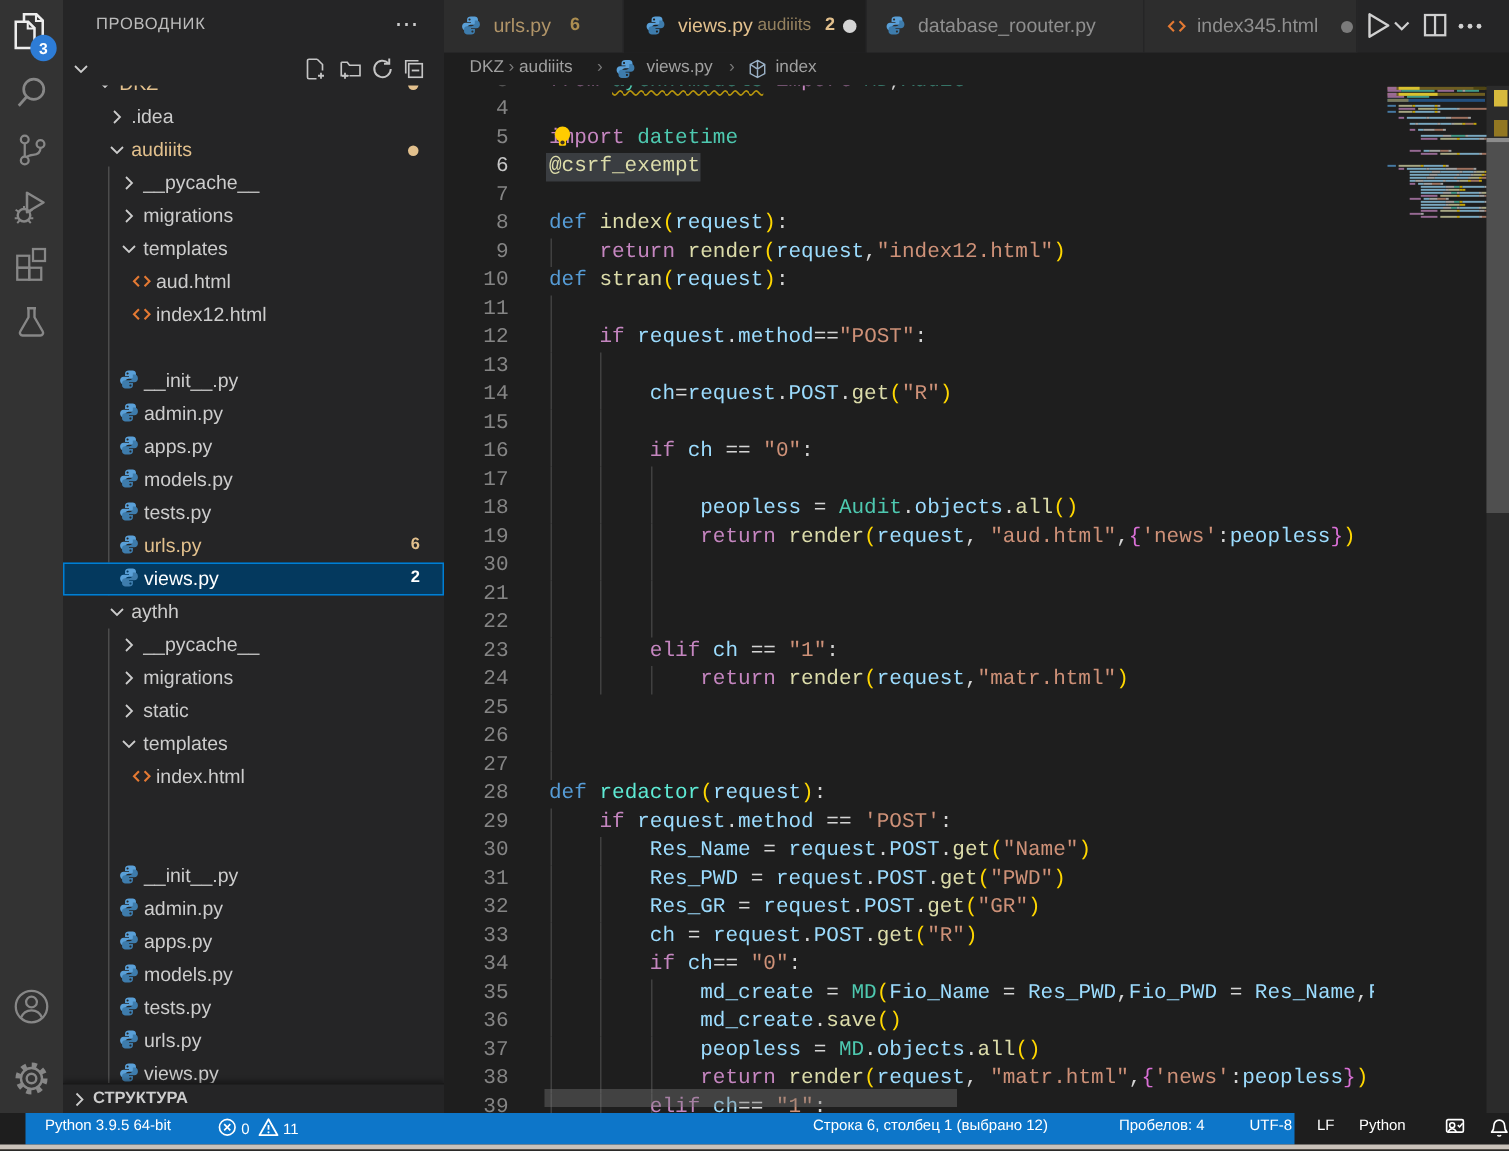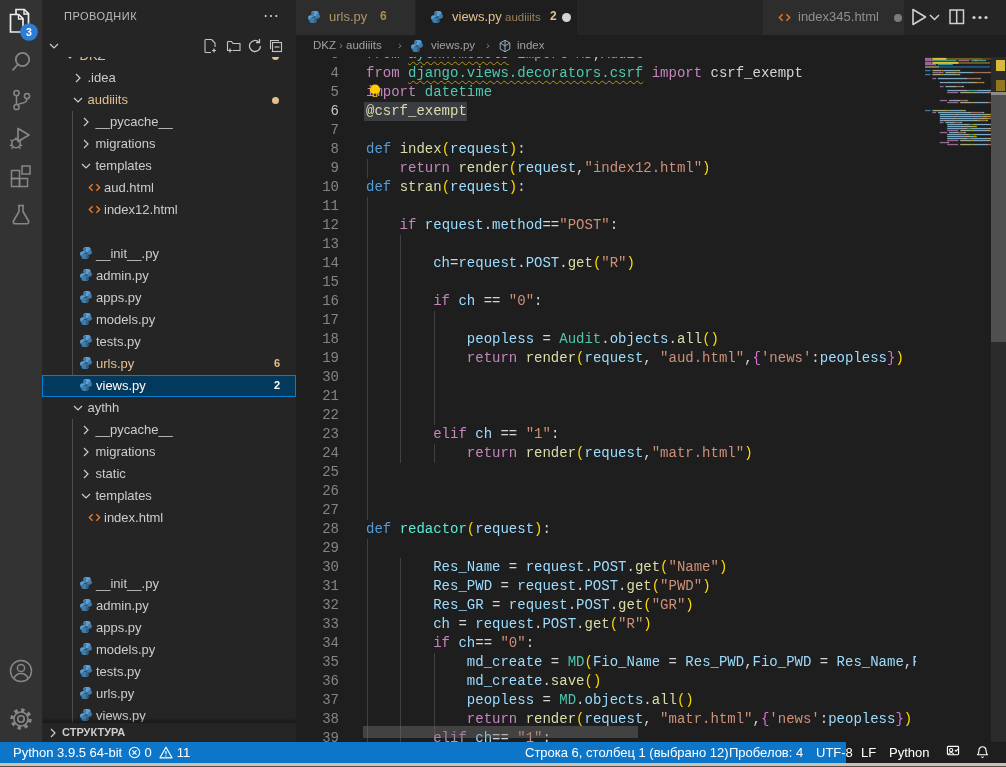--- a/index.html
+++ b/index.html
@@ -35,21 +35,21 @@
 #codewrap{position:absolute;left:0;top:0;width:620px;height:685px;overflow:hidden}
 .ln{position:absolute;left:0;width:43px;height:19px;text-align:right;font-family:"Liberation Mono",monospace;font-size:14px;line-height:19px}
 .cl{position:absolute;left:70px;height:19px;font-family:"Liberation Mono",monospace;font-size:14px;line-height:19px;white-space:pre}
 .ig{position:absolute;width:1px;height:19px;background:#404040}
 .sq{text-decoration:underline wavy #b8960c 1px;text-underline-offset:3px}
 #selbox{position:absolute;left:68px;top:44.5px;width:103px;height:19px;background:#3a3d41}
 .mm{position:absolute;left:620px;top:0}
 #rsb{position:absolute;left:695px;top:0;width:15px;height:685px;background:#2b2b2b}
 #hsb{position:absolute;left:67px;top:669px;width:275px;height:12px;background:rgba(121,121,121,0.4)}
 
-#status{position:absolute;left:0;top:742px;width:846px;height:21px;background:#0d76c9;color:#ffffff;font-size:13px}
+#status{position:absolute;left:17px;top:742px;width:846px;height:21px;background:#0d76c9;color:#ffffff;font-size:10px}
 #status span{position:absolute;top:3px;white-space:pre}
 #bottomstrip1{position:absolute;left:0;top:763px;width:1006px;height:2.5px;background:#c9c2ba}
 #bottomstrip2{position:absolute;left:0;top:765.5px;width:1006px;height:1.5px;background:#55504a}
 </style></head>
 <body>
 <div id="root">
 <div id="edgroup">
 <div id="bread">
         <span style="left:17px">DKZ</span>
         <span style="left:43px;color:#7a7a7a">›</span>
@@ -65,21 +65,20 @@
             <path d="M8 1.5l5.5 3v7L8 14.5l-5.5-3v-7z M8 1.5v6.6 M2.5 4.5L8 8.1l5.5-3.6 M8 14.5V8.1" fill="none" stroke="#9ab0c5" stroke-width="1.1"></path>
           </svg></span>
 <span style="left:221px">index</span>
       </div>
 <div id="editor">
 <div id="codewrap">
 <div id="selbox"></div>
 <div class="ln" style="top:-12.5px;color:#858585">3</div>
 <div class="cl" style="top:-12.5px"><span style="color:#C586C0">from </span><span style="color:#4EC9B0" class="sq">aythh.models</span><span style="color:#D4D4D4"> </span><span style="color:#C586C0">import</span><span style="color:#D4D4D4"> </span><span style="color:#4EC9B0">MD</span><span style="color:#D4D4D4">,</span><span style="color:#4EC9B0">Audit</span></div>
 <div class="ln" style="top:6.5px;color:#858585">4</div>
-<div class="cl" style="top:6.5px"><span style="color:#C586C0">from </span><span style="color:#4EC9B0" class="sq">django.views.decorators.csrf</span><span style="color:#D4D4D4"> </span><span style="color:#C586C0">import</span><span style="color:#D4D4D4"> </span><span style="color:#D4D4D4">csrf_exempt</span></div>
 <div class="ln" style="top:25.5px;color:#858585">5</div>
 <div class="cl" style="top:25.5px"><span style="color:#C586C0">import</span><span style="color:#D4D4D4"> </span><span style="color:#4EC9B0">datetime</span></div>
 <div class="ln" style="top:44.5px;color:#c6c6c6">6</div>
 <div class="cl" style="top:44.5px"><span style="color:#DCDCAA">@csrf_exempt</span></div>
 <div class="ln" style="top:63.5px;color:#858585">7</div>
 <div class="ln" style="top:82.5px;color:#858585">8</div>
 <div class="cl" style="top:82.5px"><span style="color:#569CD6">def</span><span style="color:#D4D4D4"> </span><span style="color:#DCDCAA">index</span><span style="color:#FFD700">(</span><span style="color:#9CDCFE">request</span><span style="color:#FFD700">)</span><span style="color:#D4D4D4">:</span></div>
 <div class="ig" style="left:70.5px;top:101.5px"></div>
 <div class="ln" style="top:101.5px;color:#858585">9</div>
 <div class="cl" style="top:101.5px"><span style="color:#D4D4D4">    </span><span style="color:#C586C0">return</span><span style="color:#D4D4D4"> </span><span style="color:#DCDCAA">render</span><span style="color:#FFD700">(</span><span style="color:#9CDCFE">request</span><span style="color:#D4D4D4">,</span><span style="color:#CE9178">"index12.html"</span><span style="color:#FFD700">)</span></div>
@@ -142,20 +141,21 @@
 <div class="ig" style="left:70.5px;top:405.5px"></div>
 <div class="ln" style="top:405.5px;color:#858585">25</div>
 <div class="ig" style="left:70.5px;top:424.5px"></div>
 <div class="ln" style="top:424.5px;color:#858585">26</div>
 <div class="ig" style="left:70.5px;top:443.5px"></div>
 <div class="ln" style="top:443.5px;color:#858585">27</div>
 <div class="ln" style="top:462.5px;color:#858585">28</div>
 <div class="cl" style="top:462.5px"><span style="color:#569CD6">def</span><span style="color:#D4D4D4"> </span><span style="color:#5eead4">redactor</span><span style="color:#FFD700">(</span><span style="color:#9CDCFE">request</span><span style="color:#FFD700">)</span><span style="color:#D4D4D4">:</span></div>
 <div class="ig" style="left:70.5px;top:481.5px"></div>
 <div class="ln" style="top:481.5px;color:#858585">29</div>
+<div class="cl" style="top:481.5px"><span style="color:#D4D4D4">    </span><span style="color:#C586C0">if</span><span style="color:#D4D4D4"> </span><span style="color:#9CDCFE">request</span><span style="color:#D4D4D4">.</span><span style="color:#9CDCFE">method</span><span style="color:#D4D4D4"> == </span><span style="color:#CE9178">'POST'</span><span style="color:#D4D4D4">:</span></div>
 <div class="ig" style="left:70.5px;top:500.5px"></div>
 <div class="ig" style="left:104.1px;top:500.5px"></div>
 <div class="ln" style="top:500.5px;color:#858585">30</div>
 <div class="cl" style="top:500.5px"><span style="color:#D4D4D4">        </span><span style="color:#9CDCFE">Res_Name</span><span style="color:#D4D4D4"> = </span><span style="color:#9CDCFE">request</span><span style="color:#D4D4D4">.</span><span style="color:#9CDCFE">POST</span><span style="color:#D4D4D4">.</span><span style="color:#DCDCAA">get</span><span style="color:#FFD700">(</span><span style="color:#CE9178">"Name"</span><span style="color:#FFD700">)</span></div>
 <div class="ig" style="left:70.5px;top:519.5px"></div>
 <div class="ig" style="left:104.1px;top:519.5px"></div>
 <div class="ln" style="top:519.5px;color:#858585">31</div>
 <div class="cl" style="top:519.5px"><span style="color:#D4D4D4">        </span><span style="color:#9CDCFE">Res_PWD</span><span style="color:#D4D4D4"> = </span><span style="color:#9CDCFE">request</span><span style="color:#D4D4D4">.</span><span style="color:#9CDCFE">POST</span><span style="color:#D4D4D4">.</span><span style="color:#DCDCAA">get</span><span style="color:#FFD700">(</span><span style="color:#CE9178">"PWD"</span><span style="color:#FFD700">)</span></div>
 <div class="ig" style="left:70.5px;top:538.5px"></div>
 <div class="ig" style="left:104.1px;top:538.5px"></div>
@@ -467,20 +467,27 @@
 <div class="tab" style="left:120px;width:162px;background:#1e1e1e">
 <span class="abs" style="left:14px;top:10px"><svg width="14" height="14" viewBox="0 0 16 16">
               <path d="M7.9 1.2c-1.7 0-2.9.8-2.9 2.2v1.9h3v.6H3.9c-1.5 0-2.7 1.1-2.7 2.9 0 1.8 1.1 3 2.6 3h1.3V9.9c0-1.4 1.2-2.5 2.7-2.5h3.2c1.3 0 2.3-1 2.3-2.3V3.4c0-1.3-1.2-2.2-2.5-2.2zm-1 1.4c.4 0 .8.3.8.8s-.4.8-.8.8-.8-.3-.8-.8.4-.8.8-.8z" fill="#5aa0d8"></path>
               <path d="M8.1 14.8c1.7 0 2.9-.8 2.9-2.2v-1.9H8v-.6h4.1c1.5 0 2.7-1.1 2.7-2.9 0-1.8-1.1-3-2.6-3h-1.3v1.9c0 1.4-1.2 2.5-2.7 2.5H5c-1.3 0-2.3 1-2.3 2.3v1.7c0 1.3 1.2 2.2 2.5 2.2zm1-1.4c-.4 0-.8-.3-.8-.8s.4-.8.8-.8.8.3.8.8-.4.8-.8.8z" fill="#3e7cac"></path>
             </svg></span>
 <span class="lbl" style="left:36px;color:#e2c08d">views.py</span>
 <span class="lbl" style="left:89px;top:11px;color:#95825f;font-size:11.5px">audiiits</span>
 <span class="lbl" style="left:134px;color:#e2c08d;font-size:12px;font-weight:bold">2</span>
 <span class="abs" style="left:146px;top:13px;width:9px;height:9px;border-radius:50%;background:#d4d4d4"></span>
         </div>
+<div class="tab" style="left:282px;width:185px;background:#2d2d2d">
+<span class="abs" style="left:12px;top:10px"><svg width="14" height="14" viewBox="0 0 16 16">
+              <path d="M7.9 1.2c-1.7 0-2.9.8-2.9 2.2v1.9h3v.6H3.9c-1.5 0-2.7 1.1-2.7 2.9 0 1.8 1.1 3 2.6 3h1.3V9.9c0-1.4 1.2-2.5 2.7-2.5h3.2c1.3 0 2.3-1 2.3-2.3V3.4c0-1.3-1.2-2.2-2.5-2.2zm-1 1.4c.4 0 .8.3.8.8s-.4.8-.8.8-.8-.3-.8-.8.4-.8.8-.8z" fill="#5aa0d8"></path>
+              <path d="M8.1 14.8c1.7 0 2.9-.8 2.9-2.2v-1.9H8v-.6h4.1c1.5 0 2.7-1.1 2.7-2.9 0-1.8-1.1-3-2.6-3h-1.3v1.9c0 1.4-1.2 2.5-2.7 2.5H5c-1.3 0-2.3 1-2.3 2.3v1.7c0 1.3 1.2 2.2 2.5 2.2zm1-1.4c-.4 0-.8-.3-.8-.8s.4-.8.8-.8.8.3.8.8-.4.8-.8.8z" fill="#3e7cac"></path>
+            </svg></span>
+<span class="lbl" style="left:34px;color:#8f8f8f">database_roouter.py</span>
+        </div>
 <div class="tab" style="left:467px;width:142px;background:#2d2d2d">
 <span class="abs" style="left:14px;top:10px"><svg width="15" height="15" viewBox="0 0 16 16">
               <path d="M6 4.5L2.5 8 6 11.5M10 4.5L13.5 8 10 11.5" fill="none" stroke="#e37933" stroke-width="1.5"></path>
             </svg></span>
 <span class="lbl" style="left:35px;color:#8f8f8f">index345.html</span>
 <span class="abs" style="left:131px;top:14px;width:8px;height:8px;border-radius:50%;background:#7b7b7b"></span>
         </div>
 <svg class="abs" width="100" height="35" viewBox="0 0 100 35" style="left:610px;top:0">
 <path d="M7 9.5v15l12.5-7.5z" fill="none" stroke="#d0d0d0" stroke-width="1.6" stroke-linejoin="round"></path>
 <path d="M24 15l4.5 4.5L33 15" fill="none" stroke="#d0d0d0" stroke-width="1.5"></path>

